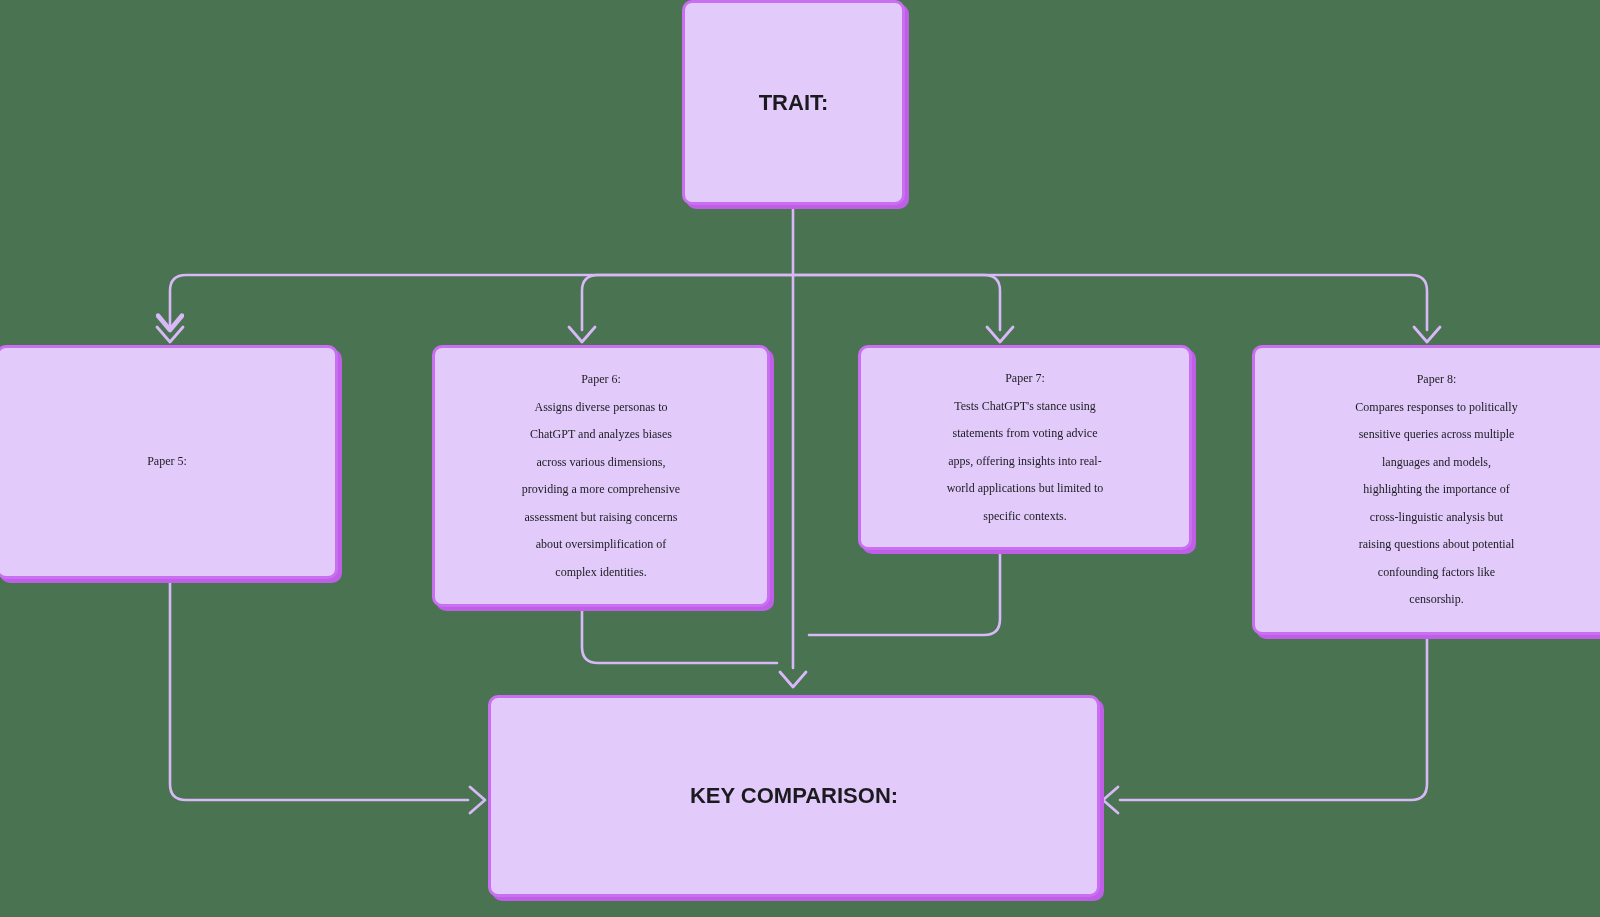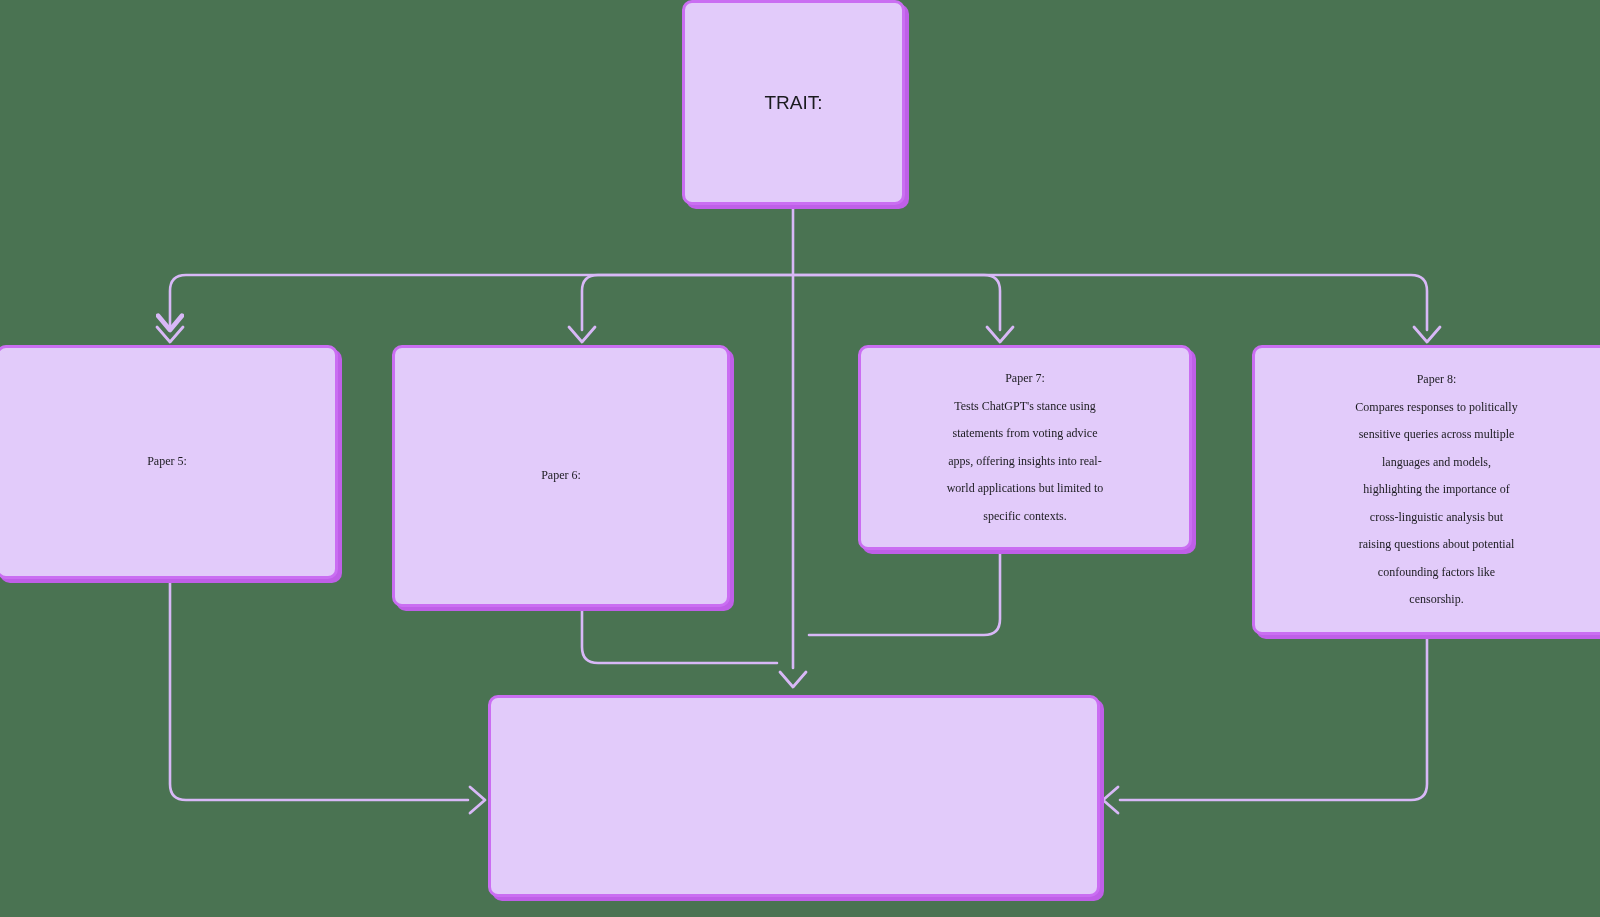--- a/index.html
+++ b/index.html
@@ -43,39 +43,39 @@
     width: 100%;
   }
   .node-text {
     font-size: 12px;
     line-height: 27.5px;
     font-weight: 400;
     white-space: pre-line;
     font-family: Liberation Serif, serif;
   }
   .node-title {
-    font-size: 19px;
+    font-size: 22px;
     line-height: 27.5px;
-    font-weight: 400;
+    font-weight: 700;
     white-space: pre-line;
   }
   #trait-node {
     left: 682px;
     top: 0px;
     width: 223px;
     height: 205px;
   }
   #paper-5-node {
     left: -4px;
     top: 345px;
     width: 342px;
     height: 234px;
   }
   #paper-6-node {
-    left: 392px;
+    left: 432px;
     top: 345px;
     width: 338px;
     height: 262px;
   }
   #paper-7-node {
     left: 858px;
     top: 345px;
     width: 334px;
     height: 205px;
   }
@@ -148,20 +148,27 @@
 
   <div class="node" id="paper-5-node">
     <div class="inner">
       <div class="node-text">Paper 5:</div>
     </div>
   </div>
 
   <div class="node" id="paper-6-node">
     <div class="inner">
       <div class="node-text">Paper 6:</div>
+      <div class="node-text">Assigns diverse personas to
+ChatGPT and analyzes biases
+across various dimensions,
+providing a more comprehensive
+assessment but raising concerns
+about oversimplification of
+complex identities.</div>
     </div>
   </div>
 
   <div class="node" id="paper-7-node">
     <div class="inner">
       <div class="node-text">Paper 7:</div>
       <div class="node-text">Tests ChatGPT's stance using
 statements from voting advice
 apps, offering insights into real-
 world applications but limited to
@@ -178,16 +185,17 @@
 highlighting the importance of
 cross-linguistic analysis but
 raising questions about potential
 confounding factors like
 censorship.</div>
     </div>
   </div>
 
   <div class="node" id="key-comparison-node">
     <div class="inner">
+      <div class="node-title">KEY COMPARISON:</div>
     </div>
   </div>
 
 </div>
 
 </body></html>

